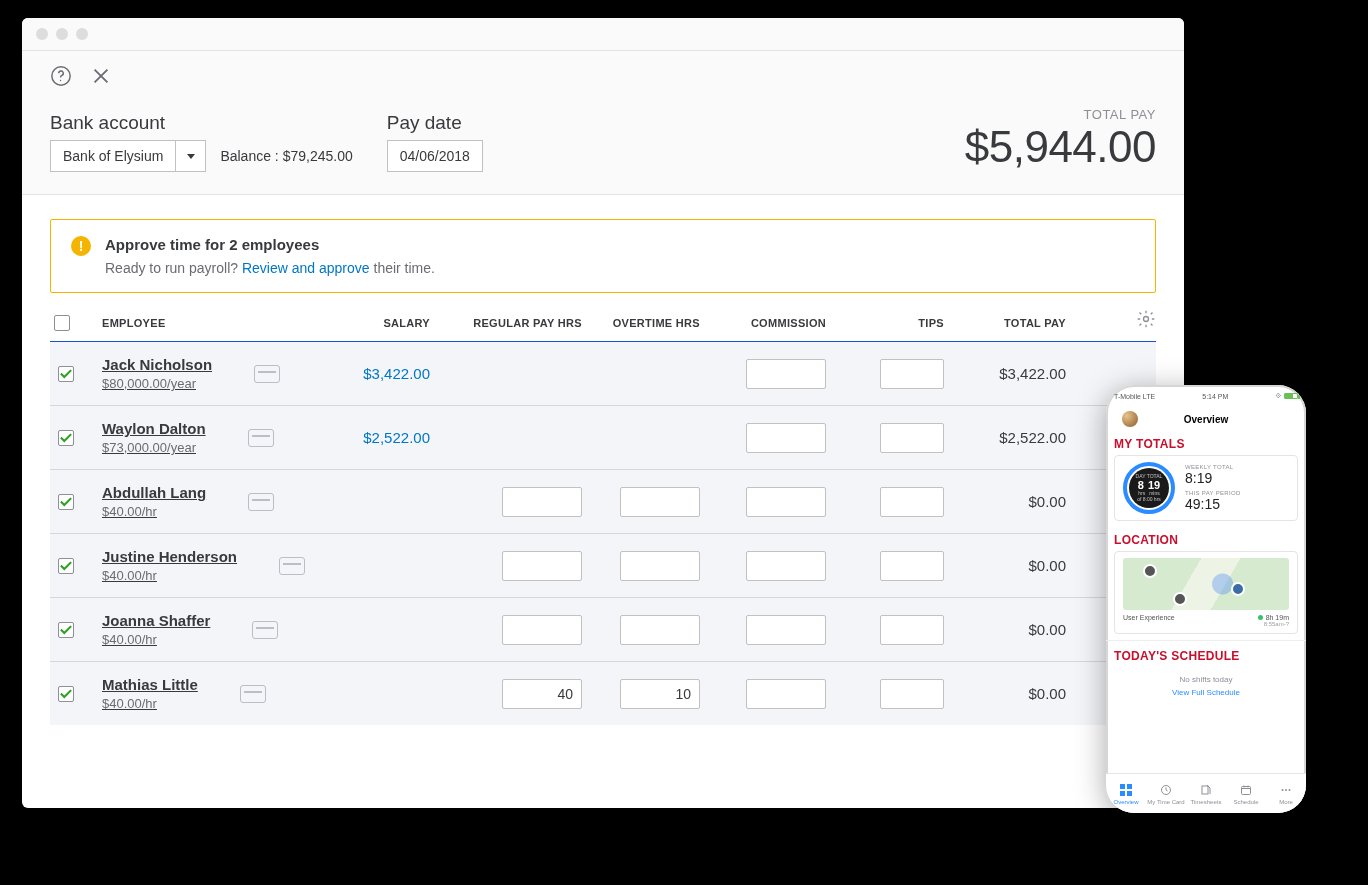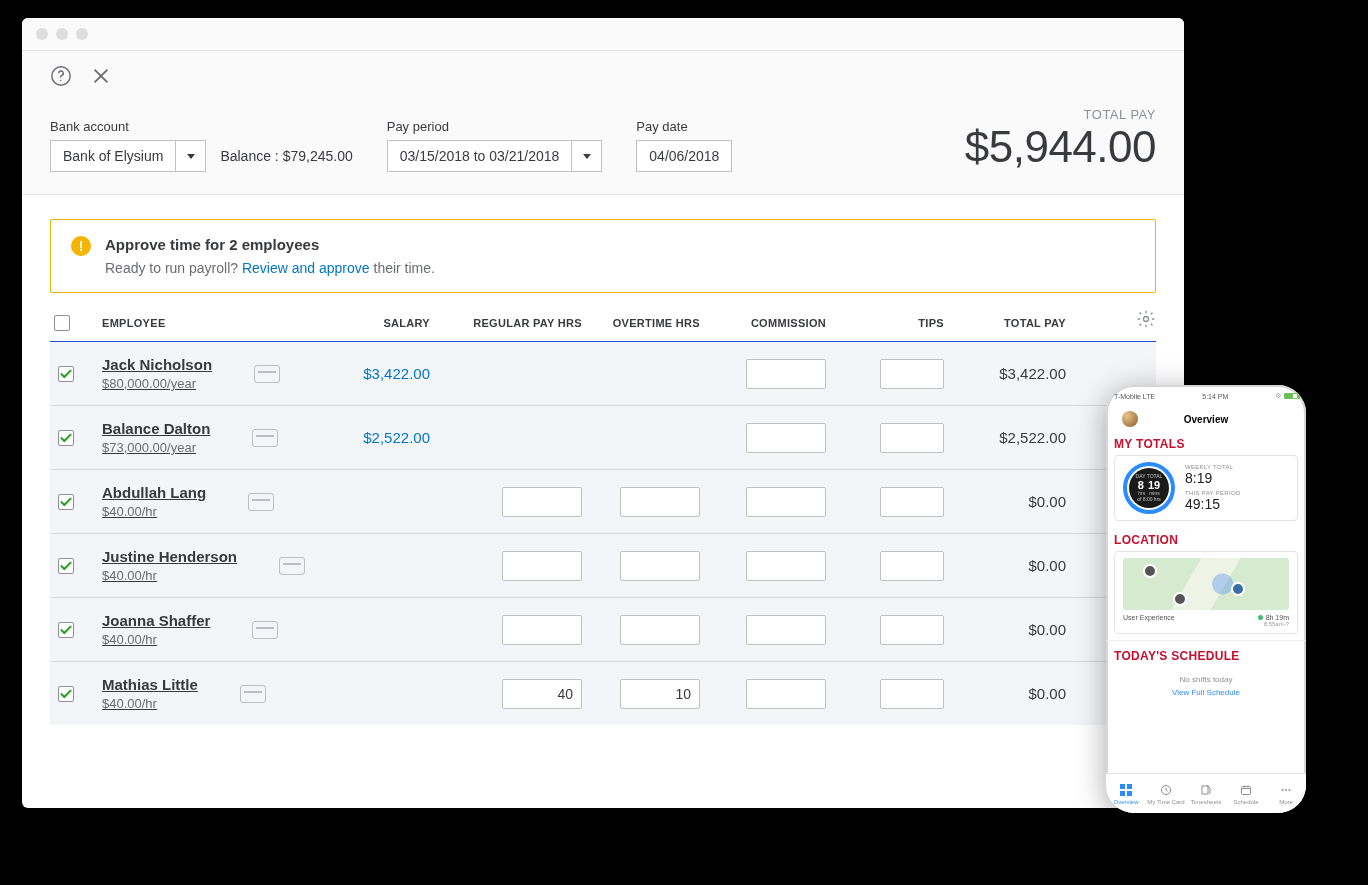--- a/index.html
+++ b/index.html
@@ -59,21 +59,21 @@
 
   .header-controls {
     display: flex;
     align-items: flex-end;
     gap: 34px;
     margin-top: 20px;
     flex-wrap: wrap;
   }
   .ctrl label {
     display: block;
-    font-size: 13px;
+    font-size: 19px;
     color: #393a3d;
     margin-bottom: 6px;
   }
   .ctrl .inline { display: flex; align-items: center; gap: 14px; }
   .select, .dateinput {
     background: #fff;
     border: 1px solid #c1c1c1;
     height: 32px;
     display: flex;
     align-items: center;
@@ -350,27 +350,20 @@
             <span class="value">Bank of Elysium</span>
             <span class="caret"></span>
           </div>
           <span class="balance">
             <span>Balance :</span>
             <span>$79,245.00</span>
           </span>
         </div>
       </div>
 
-      <div class="ctrl">
-        <label>Pay period</label>
-        <div class="select">
-          <span class="value">03/15/2018 to 03/21/2018</span>
-          <span class="caret"></span>
-        </div>
-      </div>
 
       <div class="ctrl">
         <label>Pay date</label>
         <div class="dateinput">
           <span>04/06/2018</span>
         </div>
       </div>
 
       <div class="totalpay-block">
         <div class="totalpay-label">TOTAL PAY</div>
@@ -454,21 +447,21 @@
             <td class="left">
               <div class="chkbox">
                 <svg width="12" height="10" viewBox="0 0 14 11" fill="none" stroke="#2ca01c" stroke-width="2.4">
                   <path d="M1 5l4 4 8-8"></path>
                 </svg>
               </div>
             </td>
             <td class="left">
       <div style="display:flex;align-items:center">
         <div>
-          <div class="emp-name">Balance Dalton</div>
+          <div class="emp-name">Waylon Dalton</div>
           <div class="emp-rate">$73,000.00/year</div>
         </div>
         <span class="cardicon"></span>
       </div>
     </td>
             <td><span class="salary-link">$2,522.00</span></td>
             <td></td>
             <td></td>
             <td><input class="num-input" value="" style=""></td>
             <td><input class="num-input" style="width: 64px;" value=""></td>

